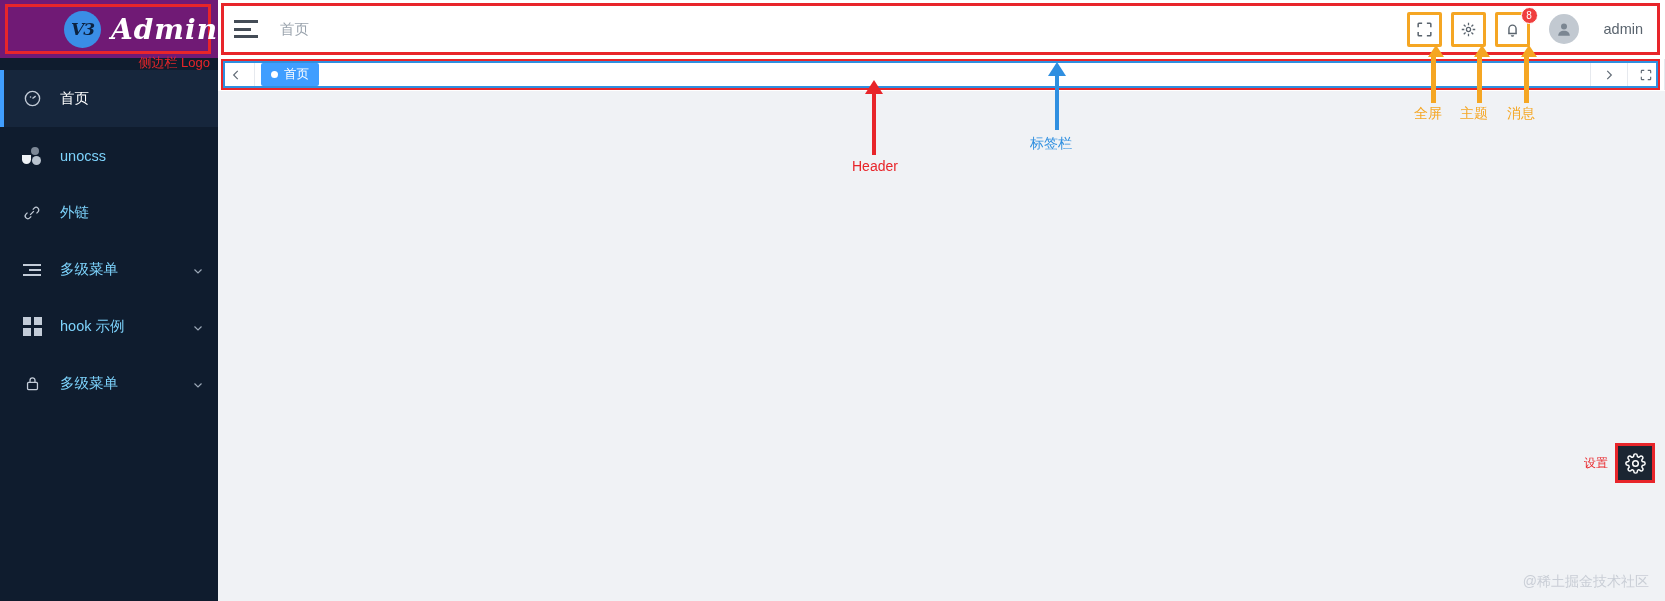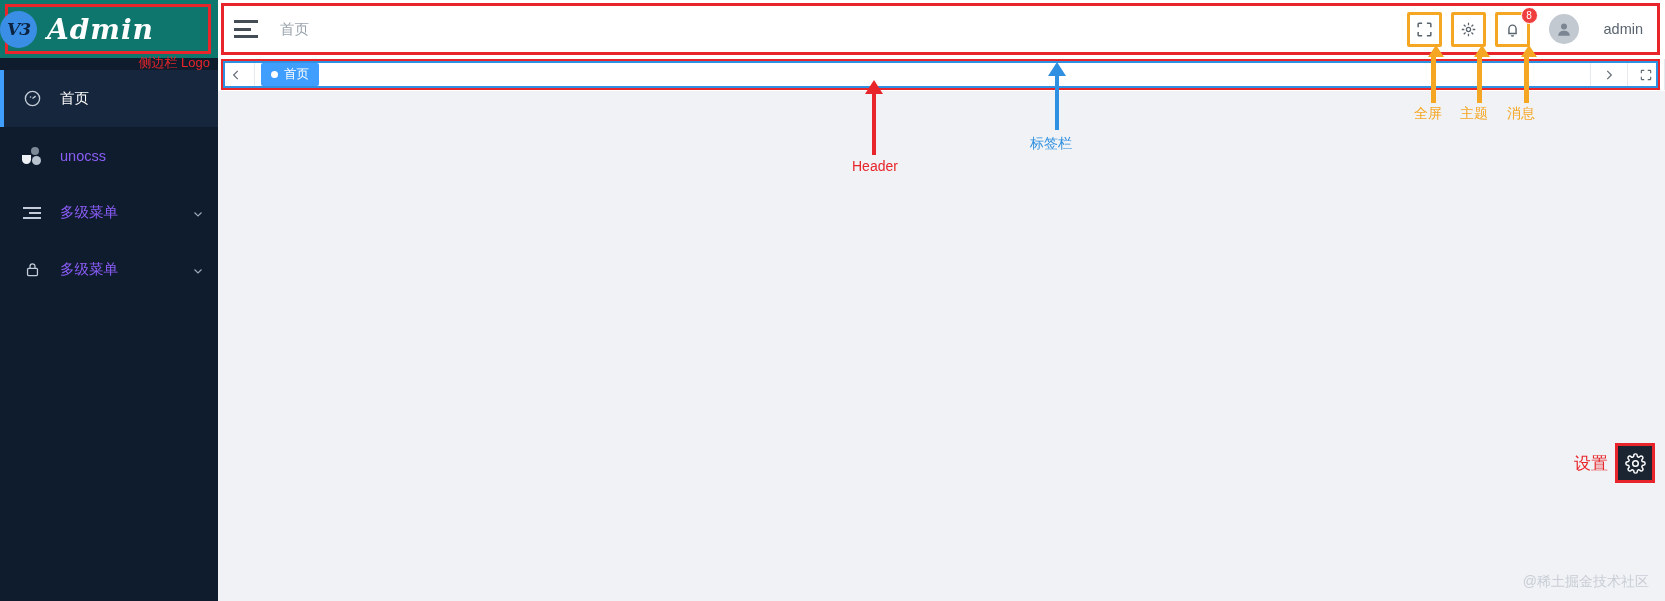--- a/index.html
+++ b/index.html
@@ -10,22 +10,22 @@
     overflow:hidden;position:relative;
   }
   #app{position:absolute;inset:0;display:flex;}
 
   
   .sidebar{
     width:218px;height:601px;background:#0f1c2e;flex:0 0 218px;
     position:relative;
   }
   .logo-wrap{
-    height:58px;display:flex;align-items:center;justify-content:flex-start;
-    background:#0f766e;position:relative;
+    height:58px;display:flex;align-items:center;justify-content:flex-end;
+    background:#701a75;position:relative;
   }
   .logo-box{
     position:absolute;left:5px;top:4px;width:206px;height:50px;
     border:3px solid #e8252a;box-sizing:border-box;
   }
   .logo-inner{display:flex;align-items:center;gap:10px;z-index:2;}
   .logo-badge{
     width:37px;height:37px;border-radius:50%;
     background:#3a8ee6;display:flex;align-items:center;justify-content:center;
     color:#0c2340;font-size:17px;font-weight:bold;font-style:italic;
@@ -36,21 +36,21 @@
     font-family:"DejaVu Serif",serif;letter-spacing:1px;
   }
   .logo-note{
     position:absolute;right:8px;top:54px;color:#e8252a;font-size:13px;
     z-index:5;white-space:nowrap;
   }
 
   .menu{padding-top:12px;}
   .menu-item{
     height:57px;display:flex;align-items:center;padding:0 14px 0 22px;
-    color:#8b5cf6;font-size:14.5px;box-sizing:border-box;cursor:pointer;
+    color:#7dd3fc;font-size:14.5px;box-sizing:border-box;cursor:pointer;
     position:relative;
   }
   .menu-item.active{
     background:#16263c;color:#ffffff;
   }
   .menu-item.active::before{
     content:"";position:absolute;left:0;top:0;bottom:0;width:4px;background:#409eff;
   }
   .mi-icon{
     width:20px;height:20px;flex:0 0 20px;margin-right:18px;
@@ -157,21 +157,21 @@
 
   .anno-up{position:absolute;z-index:30;pointer-events:none;}
   .anno-up .bar{position:absolute;width:5px;background:#f5a623;}
   .anno-up .head{position:absolute;width:0;height:0;
     border-left:8px solid transparent;border-right:8px solid transparent;border-bottom:12px solid #f5a623;}
   .anno-up .anno-label{position:absolute;color:#f5a623;font-size:14px;}
 
   #settings-anno{
     position:absolute;right:10px;top:352px;display:flex;align-items:center;gap:7px;z-index:30;
   }
-  #settings-anno .anno-label{color:#e8252a;font-size:17px;margin-left:28px;}
+  #settings-anno .anno-label{color:#e8252a;font-size:12px;margin-left:28px;}
   .settings-btn{
     width:40px;height:40px;background:#1b2532;display:flex;align-items:center;
     justify-content:center;color:#ffffff;border:3px solid #e8252a;box-sizing:border-box;cursor:pointer;
   }
 
   .watermark{
     position:absolute;right:16px;bottom:10px;color:#c9ced6;font-size:14px;z-index:10;
   }
 </style>
 </head>
@@ -207,38 +207,64 @@
         <span class="mi-icon">
           <span class="ic-unocss">
               <b class="a"></b>
               <b class="b"></b>
               <b class="c"></b>
             </span>
         </span>
         <span class="mi-label">unocss</span>
       </div>
 
+      <div class="menu-item">
+        <span class="mi-icon">
+          <svg width="18" height="18" viewBox="0 0 24 24" fill="none" stroke="currentColor" stroke-width="1.7">
+            <path d="M9.5 14.5 L14.5 9.5"></path>
+            <path d="M13 7.5 L15 5.5a3.5 3.5 0 0 1 5 5L18 12.5"></path>
+            <path d="M11 16.5 L9 18.5a3.5 3.5 0 0 1-5-5L6 11.5"></path>
+          </svg>
+        </span>
+        <span class="mi-label">外链</span>
+      </div>
 
 
       <div class="menu-item">
         <span class="mi-icon">
           <span class="ic-lines">
               <i></i>
               <i></i>
               <i></i>
             </span>
         </span>
         <span class="mi-label">多级菜单</span>
         <span class="mi-arrow">
           <svg width="12" height="12" viewBox="0 0 24 24" fill="none" stroke="currentColor" stroke-width="2.4">
               <path d="M5 9 L12 16 L19 9"></path>
             </svg>
         </span>
       </div>
 
+      <div class="menu-item">
+        <span class="mi-icon">
+          <span class="ic-quad">
+              <i></i>
+              <i></i>
+              <i></i>
+              <i></i>
+            </span>
+        </span>
+        <span class="mi-label">hook 示例</span>
+        <span class="mi-arrow">
+          <svg width="12" height="12" viewBox="0 0 24 24" fill="none" stroke="currentColor" stroke-width="2.4">
+              <path d="M5 9 L12 16 L19 9"></path>
+            </svg>
+        </span>
+      </div>
 
       <div class="menu-item">
         <span class="mi-icon">
           <svg width="17" height="17" viewBox="0 0 24 24" fill="none" stroke="currentColor" stroke-width="1.8">
             <rect x="5" y="10.5" width="14" height="10" rx="1.5"></rect>
             <path d="M8.5 10.5 V7.5a3.5 3.5 0 0 1 7 0v3"></path>
           </svg>
         </span>
         <span class="mi-label">多级菜单</span>
         <span class="mi-arrow">

